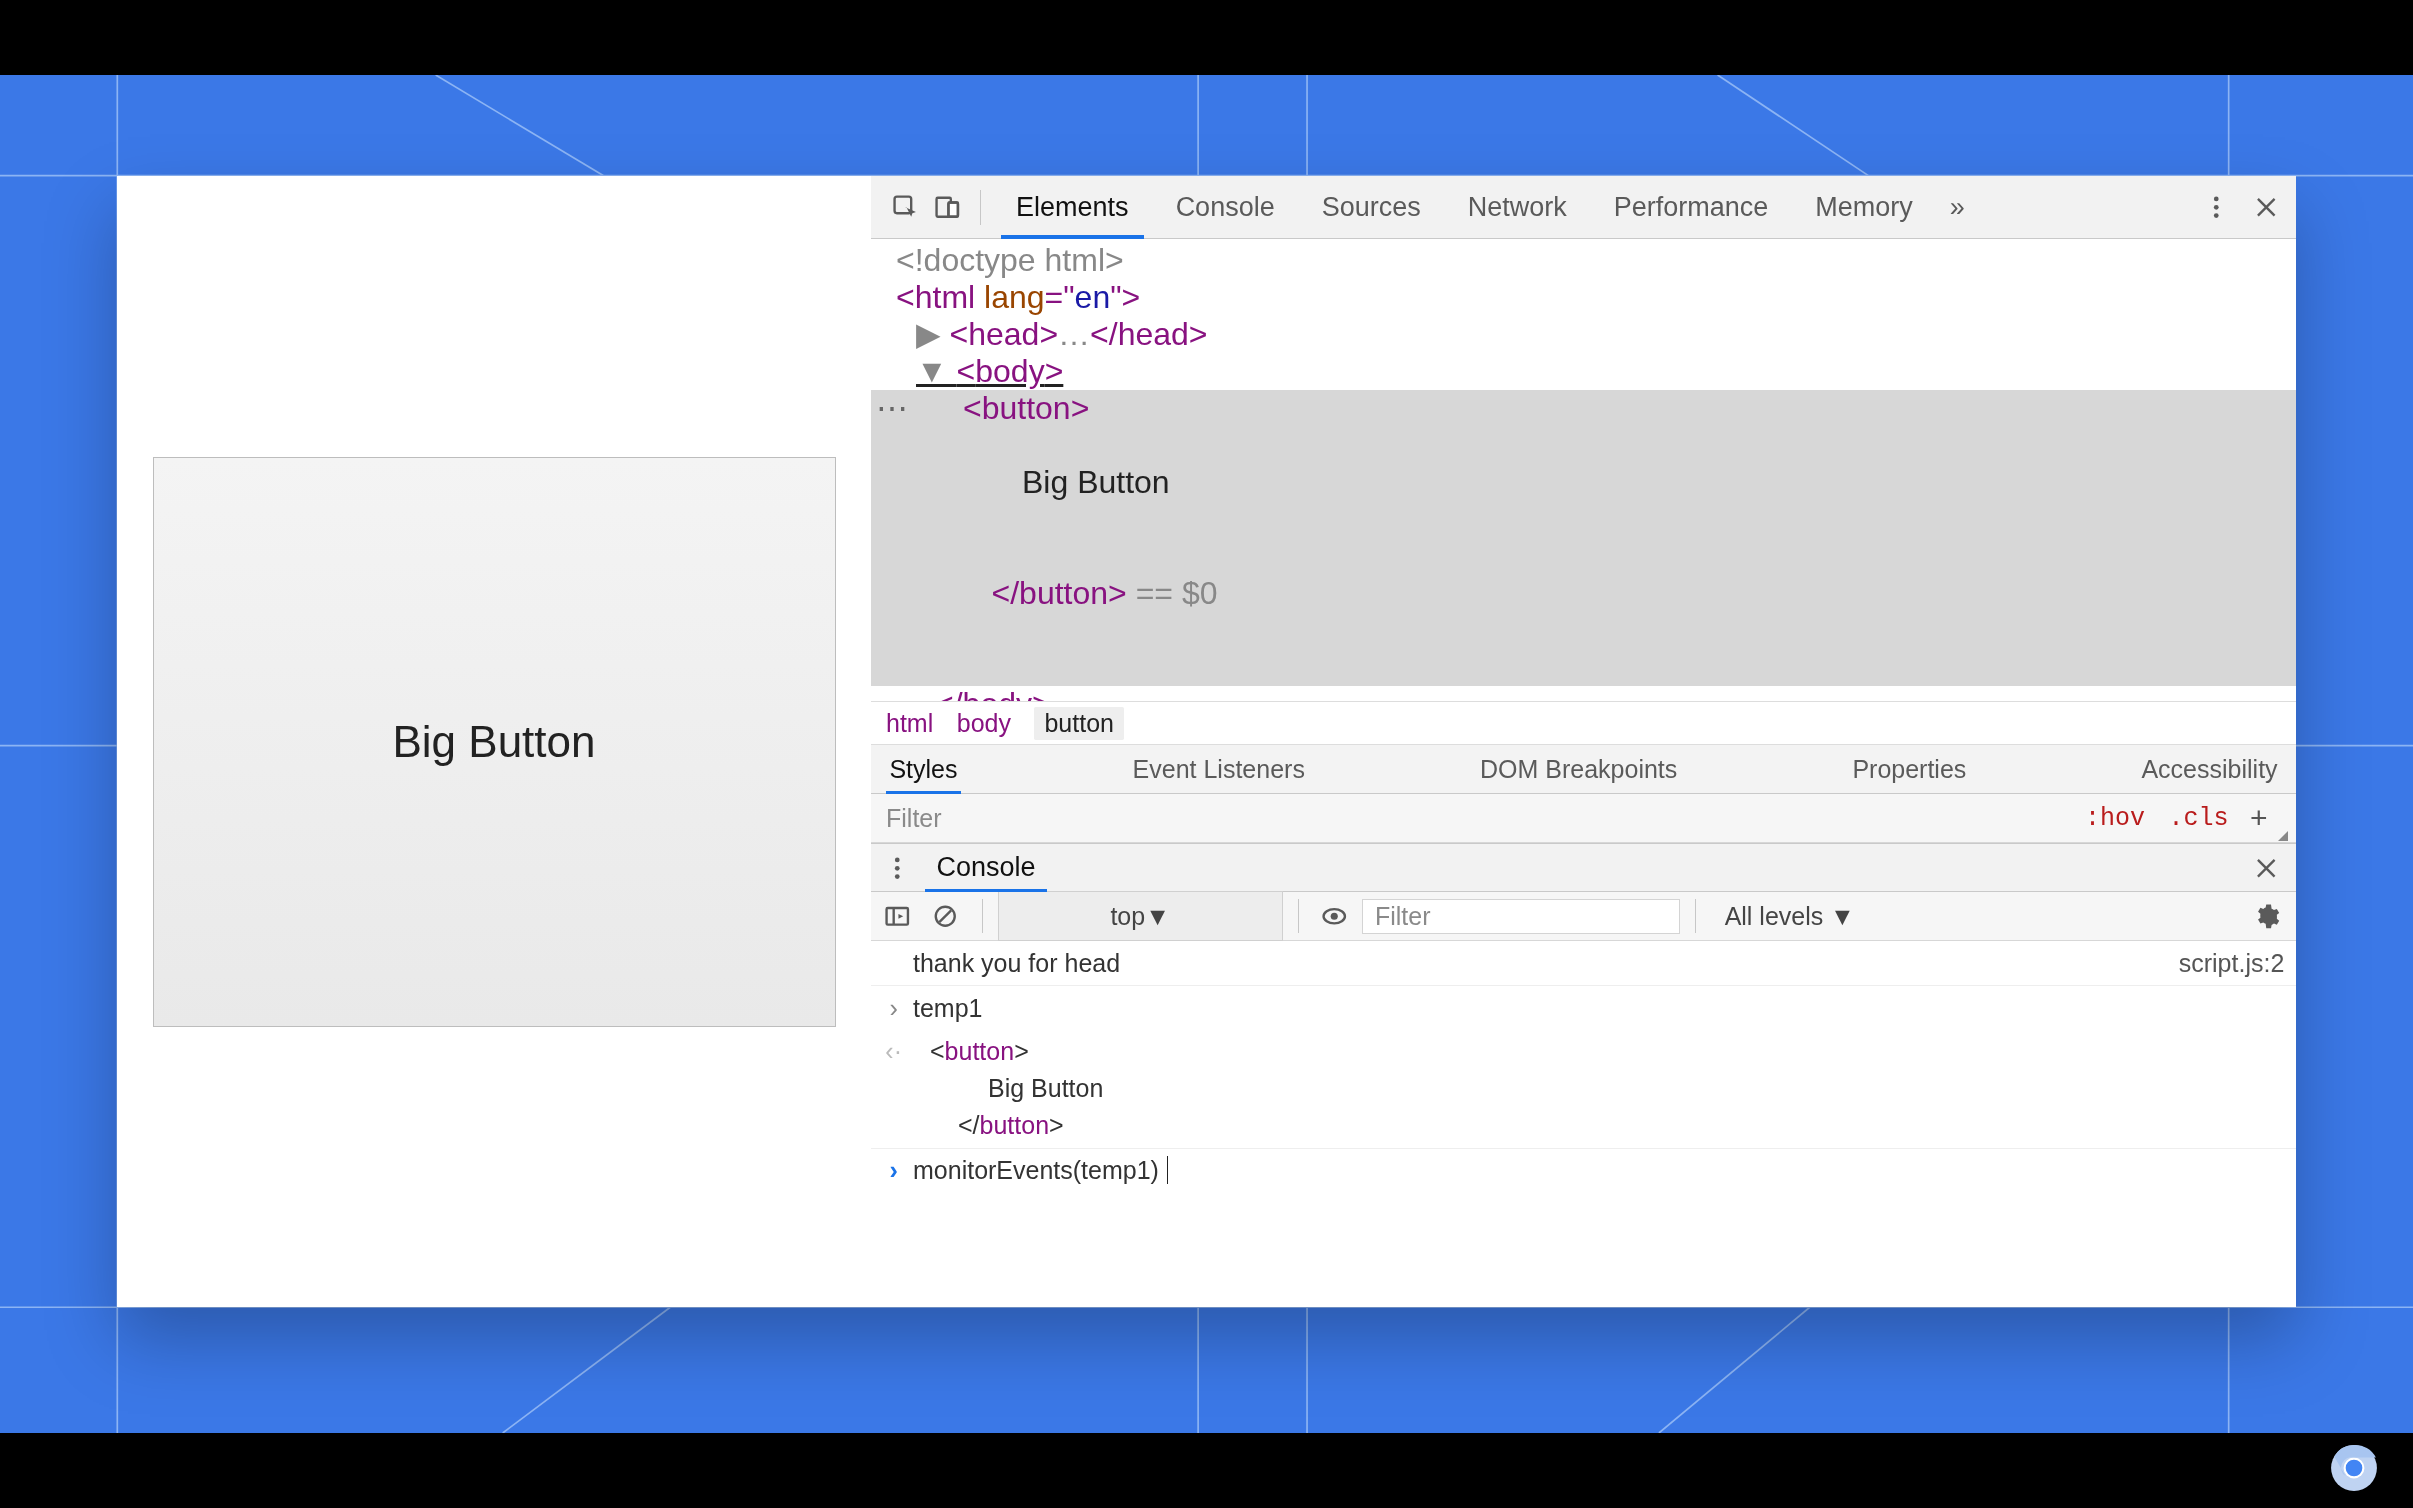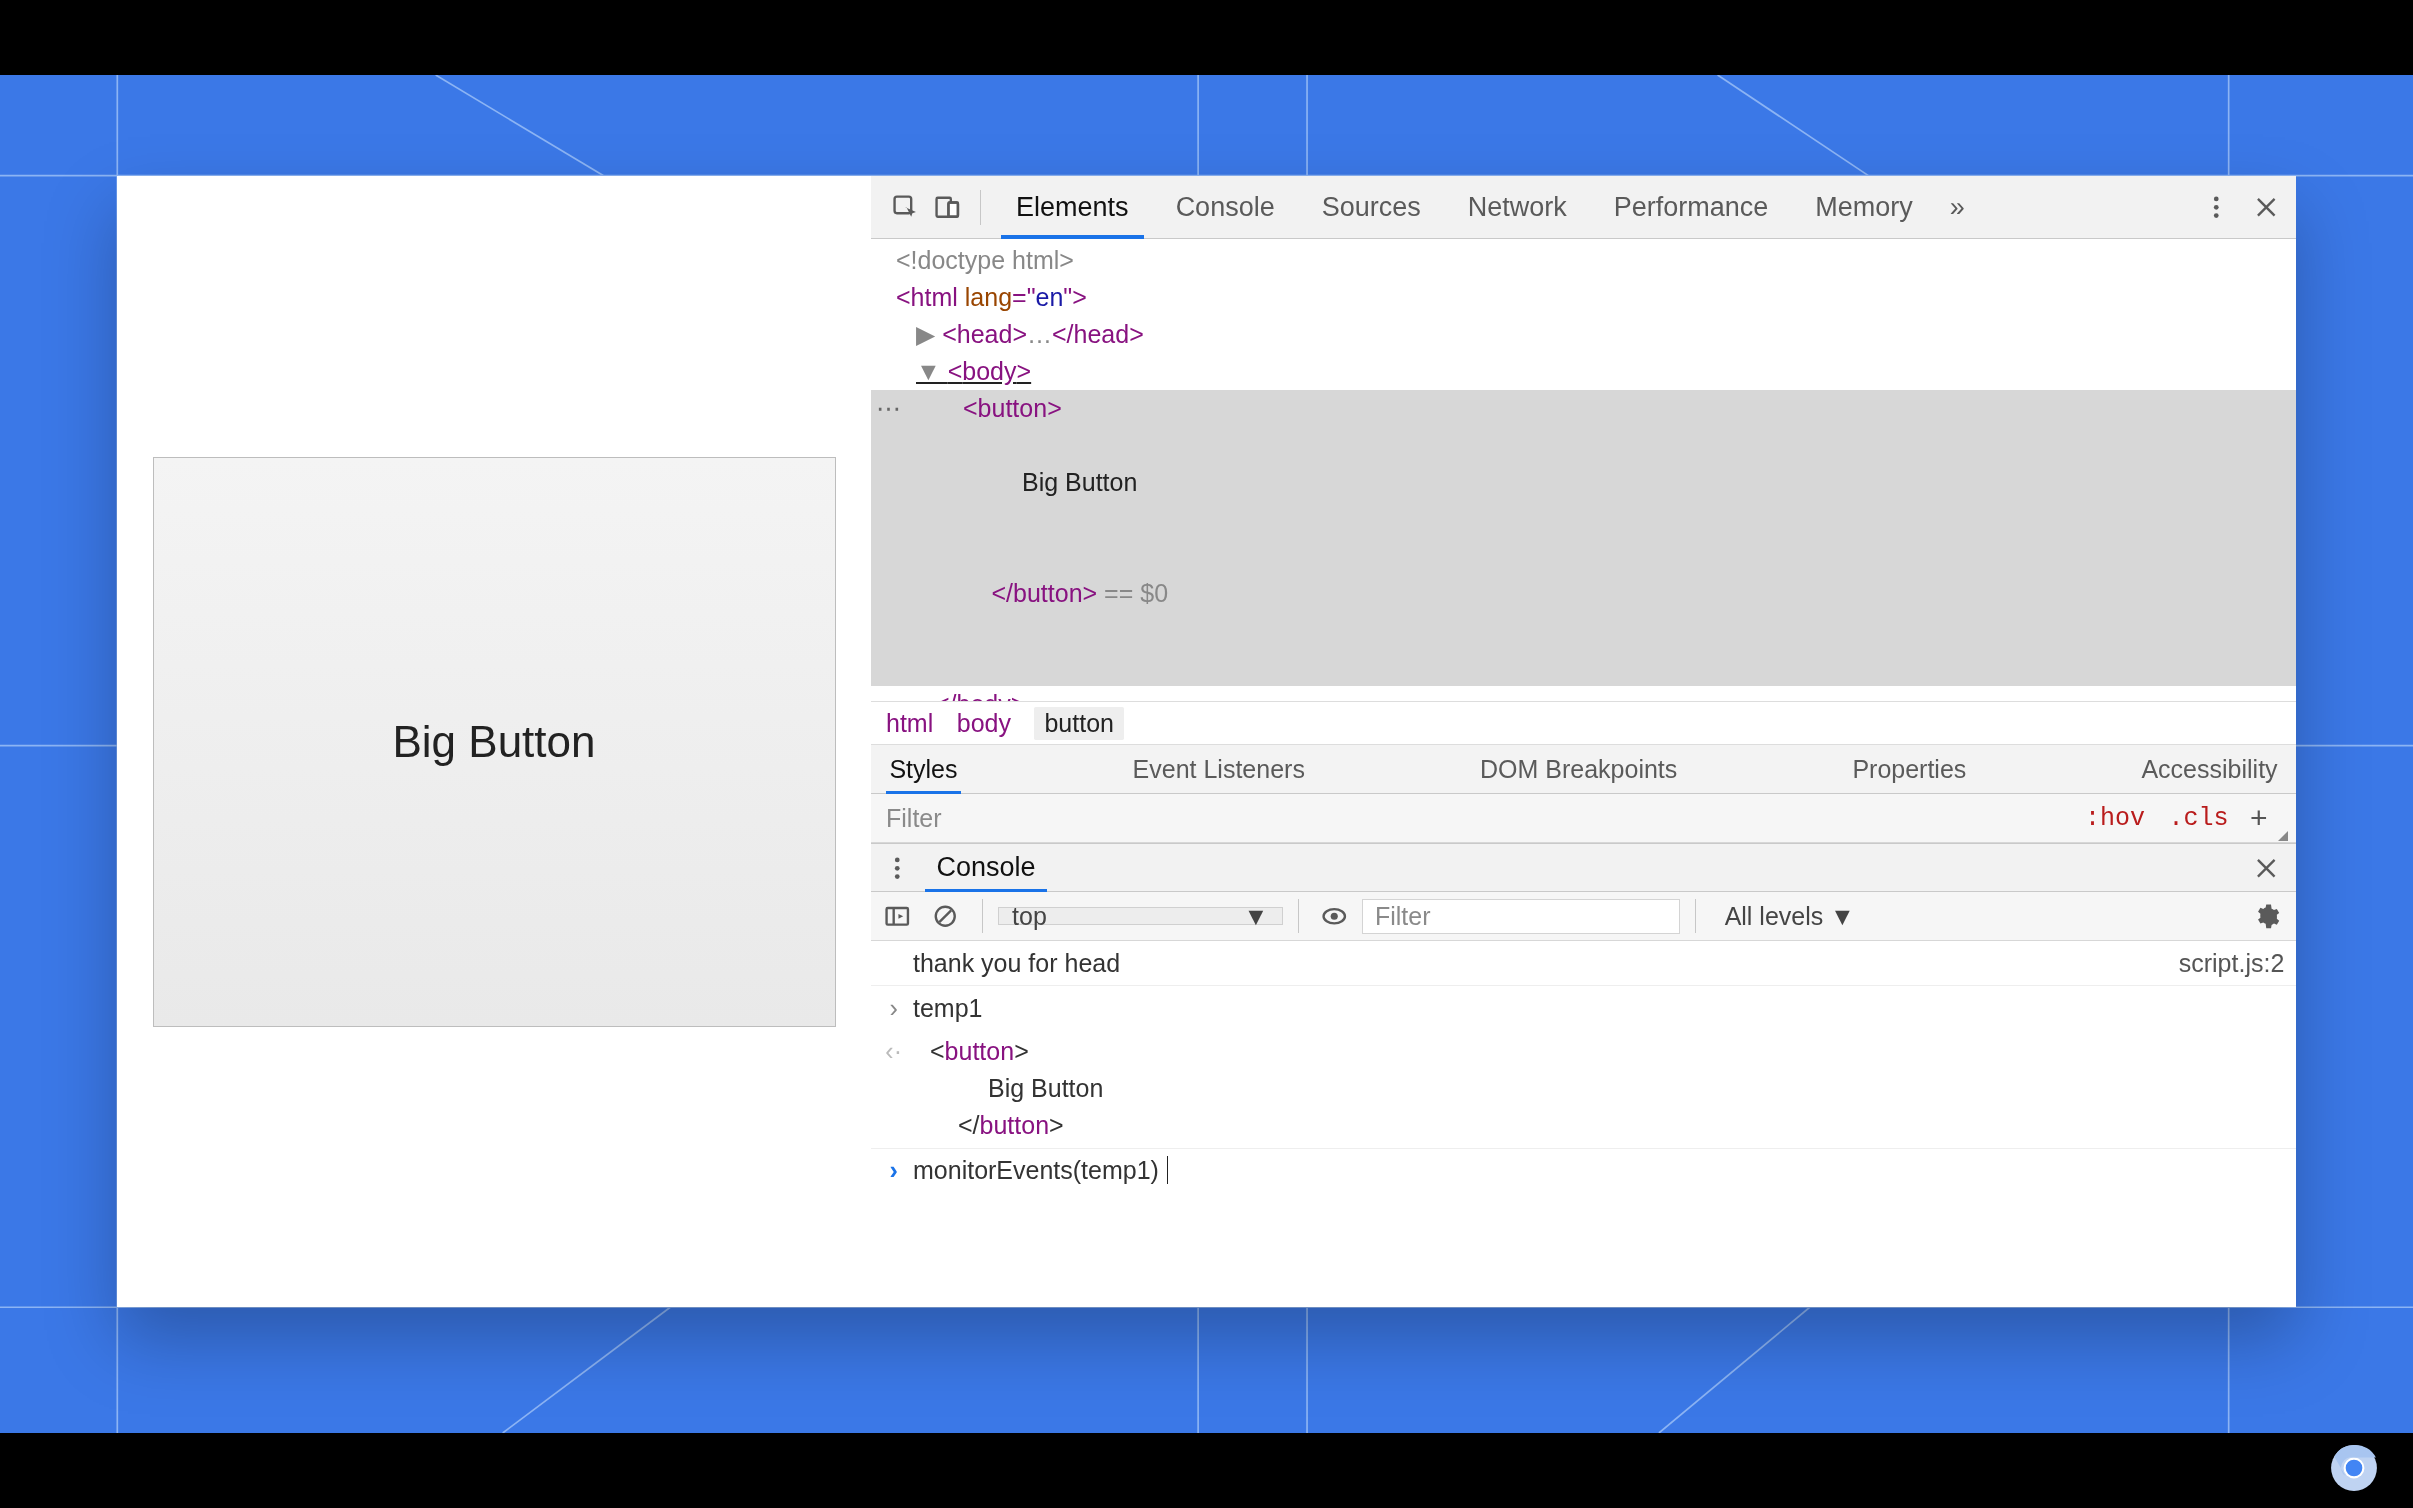--- a/index.html
+++ b/index.html
@@ -81,21 +81,21 @@
   .dt-tab.active { color: #111; }
   .dt-tab.active::after {
     content:""; position:absolute; left:8.4px; right:8.4px; bottom:-0.8px; height:3.4px; background:#1a73e8;
   }
   .dt-tabs-right { margin-left: auto; display: flex; align-items: center; gap: 8.4px; }
 
   
   .dom-tree {
     background: #fff;
     font-family: Menlo, Consolas, monospace;
-    font-size: 25px;
+    font-size: 32px;
     padding: 3.4px 0 0 0;
   }
   .dom-line { padding: 0 0 0 25px; line-height: 37px; white-space: pre; color:#222; }
   .dom-line .tag { color: #881280; }
   .dom-line .attr-name { color: #994500; }
   .dom-line .attr-val { color: #1a1aa6; }
   .dom-line .punct { color: #881280; }
   .dom-line .muted { color: #888; }
   .dom-line.selected { background: #d7d7d7; position: relative; }
   .dom-line.selected .dots { position:absolute; left:5px; color:#666; }
@@ -163,21 +163,21 @@
     background: #f6f6f6;
     border-bottom: 0.8px solid #d7d7d7;
     display:flex; align-items:center;
     gap: 6.7px;
     padding: 0 8.4px 0 5px;
     font-size: 25px;
   }
   .sep-v { width:0.8px; height:34px; background:#c7c7c7; margin:0 8.4px; }
   .con-select {
     flex: 0 0 285px;
-    background:#ededed; height:18px; display:flex; align-items:center; justify-content:space-between;
+    background:#ededed; height:50px; display:flex; align-items:center; justify-content:center;
     padding:0 13.4px; color:#444; border:0.8px solid #d0d0d0;
   }
   .con-filter {
     width: 318px; height:35px; background:#fff; border:0.8px solid #d4d4d4; padding:0 11.7px; color:#8a8a8a;
     display:flex; align-items:center;
   }
   .con-levels { color:#444; display:flex; align-items:center; gap:6.7px; padding:0 13.4px;}
   .con-gear { margin-left:auto; }
 
   

